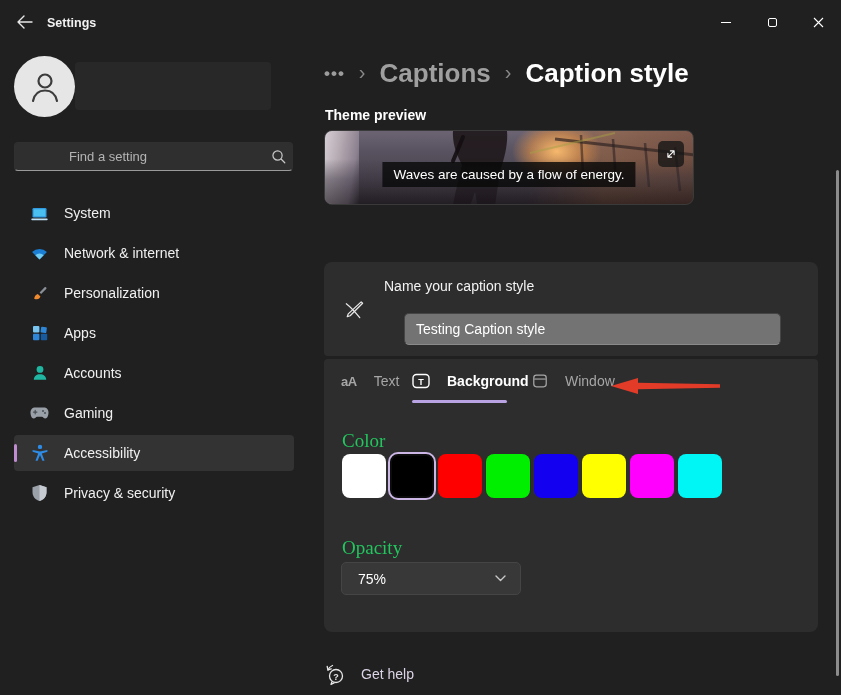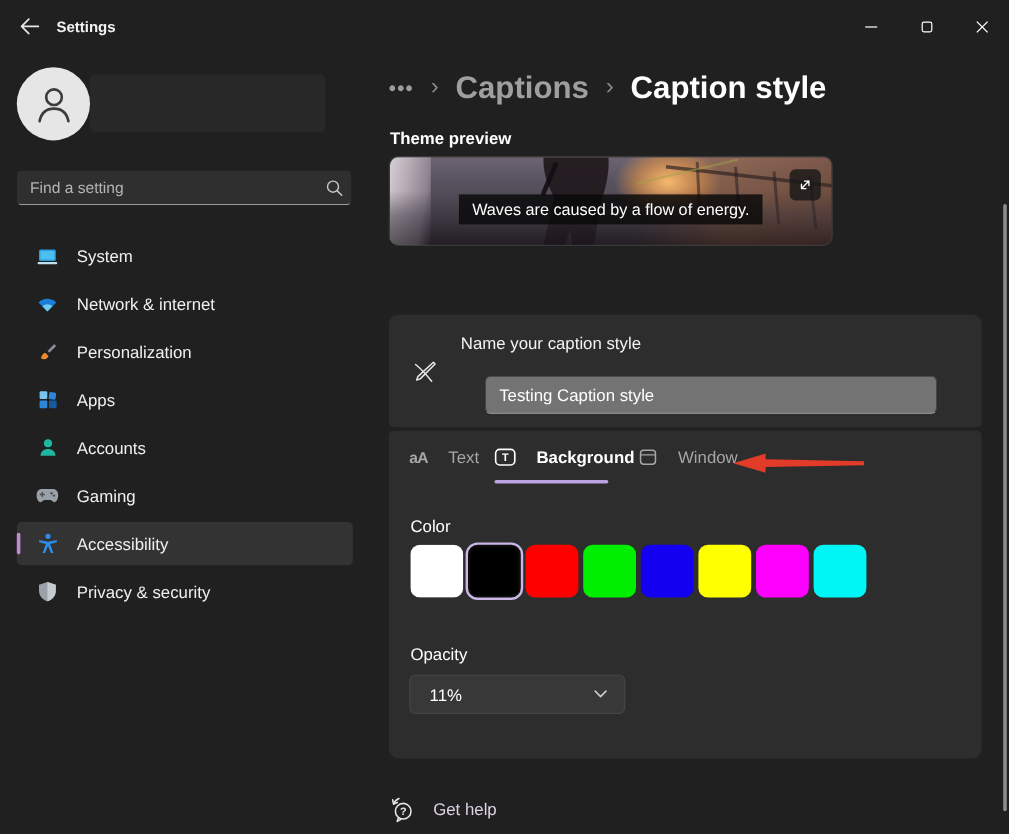--- a/index.html
+++ b/index.html
@@ -17,21 +17,21 @@
   .glyph-min { width:10px; height:1.2px; background:#fff; }
   .glyph-max { width:9px; height:9px; border:1.1px solid #fff; border-radius:2px; }
 
   
   .sidebar { position:absolute; left:0; top:45px; width:308px; bottom:0; }
   .avatar { position:absolute; left:14px; top:11px; width:61px; height:61px; border-radius:50%;
     background:#e6e6e6; display:flex; align-items:center; justify-content:center; }
   .name-plate { position:absolute; left:75px; top:17px; width:196px; height:48px; background:#282828; border-radius:4px; }
   .search-box { position:absolute; left:14px; top:97px; width:279px; height:29px; background:#2f2f2f;
     border:1px solid #303030; border-bottom:1px solid #9a9a9a; border-radius:4px;
-    display:flex; align-items:center; }
+    display:flex; align-items:center;padding-left:44px; }
   .search-box input { flex:1; background:transparent; border:none; outline:none; color:#cfcfcf;
     font-size:13px; padding:0 10px; font-family:"Liberation Sans", sans-serif; }
   .search-box input::placeholder { color:#b4b4b4; }
   .search-ic { width:28px; display:flex; justify-content:center; }
   .nav { position:absolute; left:14px; right:14px; top:150px; }
   .nav-item { position:relative; height:36px; margin-bottom:4px; display:flex; align-items:center;
     padding-left:16px; border-radius:4px; cursor:pointer; }
   .nav-item.selected { background:#333333; }
   .nav-accent { position:absolute; left:0; top:9px; width:3px; height:18px; border-radius:2px; }
   .nav-ic { width:19px; height:19px; margin-right:15px; display:flex; align-items:center; justify-content:center; }
@@ -71,21 +71,21 @@
     border:1px solid #454545; border-bottom:1px solid #8a8a8a; border-radius:5px; color:#fff;
     font-size:14px; padding:0 11px; outline:none; font-family:"Liberation Sans", sans-serif; }
 
   .tab { position:absolute; top:14px; display:flex; align-items:center; gap:17px; cursor:pointer; }
   .tab .t-label { font-size:14px; color:#a6a6a6; }
   .tab.selected .t-label { color:#fff; font-weight:700; }
   .tab-aA { font-size:13px; font-weight:700; color:#a6a6a6; letter-spacing:-0.5px; }
   .tab-underline { position:absolute; left:88px; top:41px; width:95px; height:3px; border-radius:2px; }
   .anno-arrow { position:absolute; left:286px; top:18px; }
 
-  .sec-label { position:absolute; left:18px; font-size:14px; color:#ffffff; }
+  .sec-label { position:absolute; left:18px; font-size:19px; color:#22c55e;font-family:Liberation Serif, serif; }
   .swatches { position:absolute; left:18px; top:95px; display:flex; gap:4px; }
   .swatch { width:44px; height:44px; border-radius:8px; cursor:pointer; }
   .swatch.white { border:1px solid rgba(255,255,255,.25); }
   .swatch.selected { box-shadow:0 0 0 2px #cbb6e6; border:2px solid #0c0c0c; }
   .dropdown { position:absolute; left:17px; top:203px; width:180px; height:33px; background:#383838;
     border:1px solid #454545; border-radius:5px; display:flex; align-items:center; cursor:pointer; }
   .dropdown .dd-value { flex:1; font-size:14px; padding-left:16px; color:#fff; }
   .dropdown .dd-chev { padding-right:14px; display:flex; }
 
   .get-help { position:absolute; left:0px; top:617px; display:flex; align-items:center; gap:15px; cursor:pointer; }
@@ -299,21 +299,21 @@
           <div class="swatch red" style="background: rgb(255, 0, 0);"></div>
           <div class="swatch green" style="background: rgb(0, 238, 0);"></div>
           <div class="swatch blue" style="background: rgb(20, 0, 240);"></div>
           <div class="swatch yellow" style="background: rgb(255, 255, 0);"></div>
           <div class="swatch magenta" style="background: rgb(255, 0, 255);"></div>
           <div class="swatch cyan" style="background: rgb(0, 245, 245);"></div>
         </div>
 
       <div class="sec-label" style="top:178px">Opacity</div>
       <div class="dropdown">
-        <span class="dd-value">11%</span>
+        <span class="dd-value">75%</span>
         <span class="dd-chev">
           <svg width="11" height="7" viewBox="0 0 11 7">
               <path d="M1 1 L5.5 5.5 L10 1" stroke="#c8c8c8" stroke-width="1.4" fill="none" stroke-linecap="round" stroke-linejoin="round"></path>
             </svg>
         </span>
       </div>
     </div>
 
     <div class="get-help">
       <svg width="22" height="24" viewBox="0 0 22 24">

